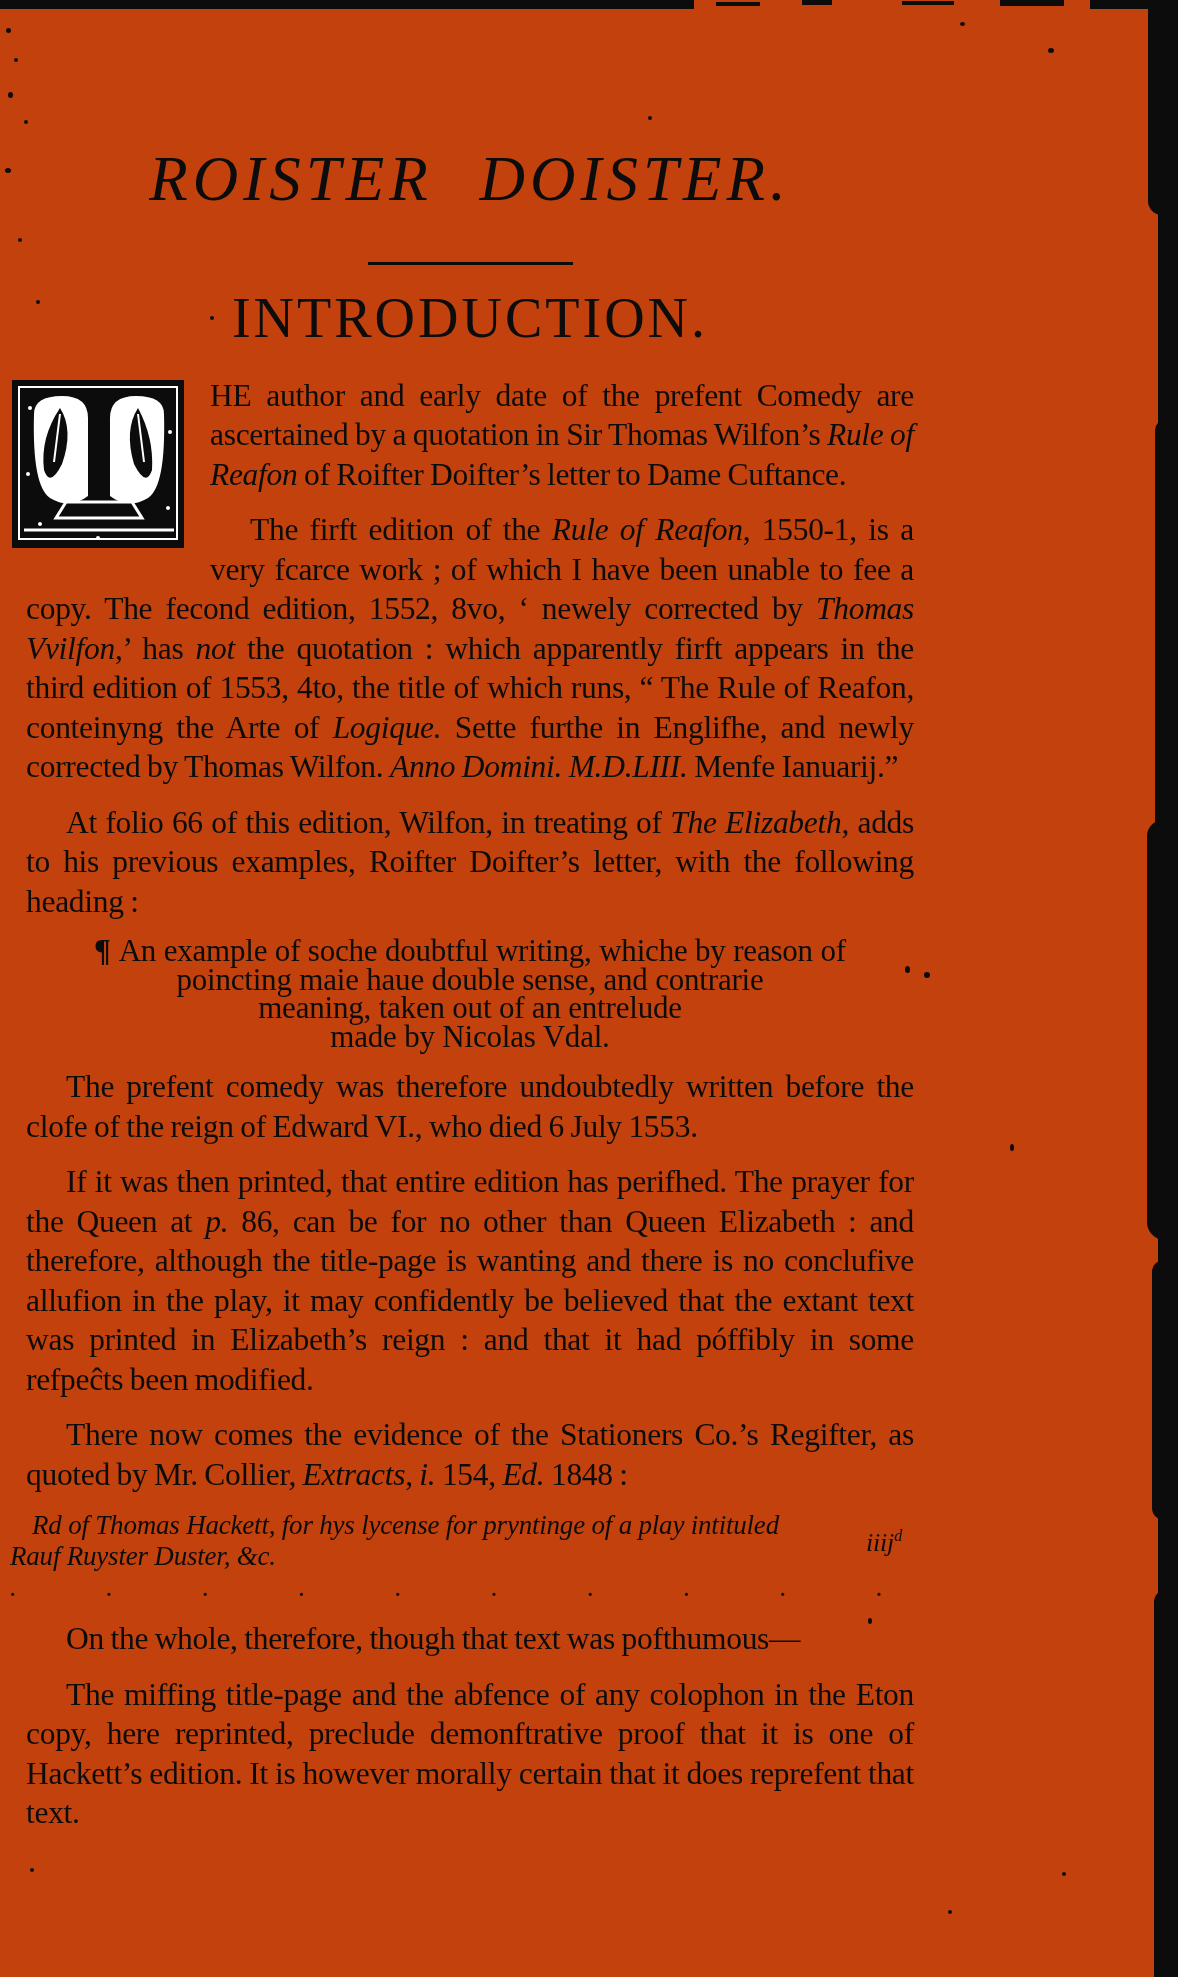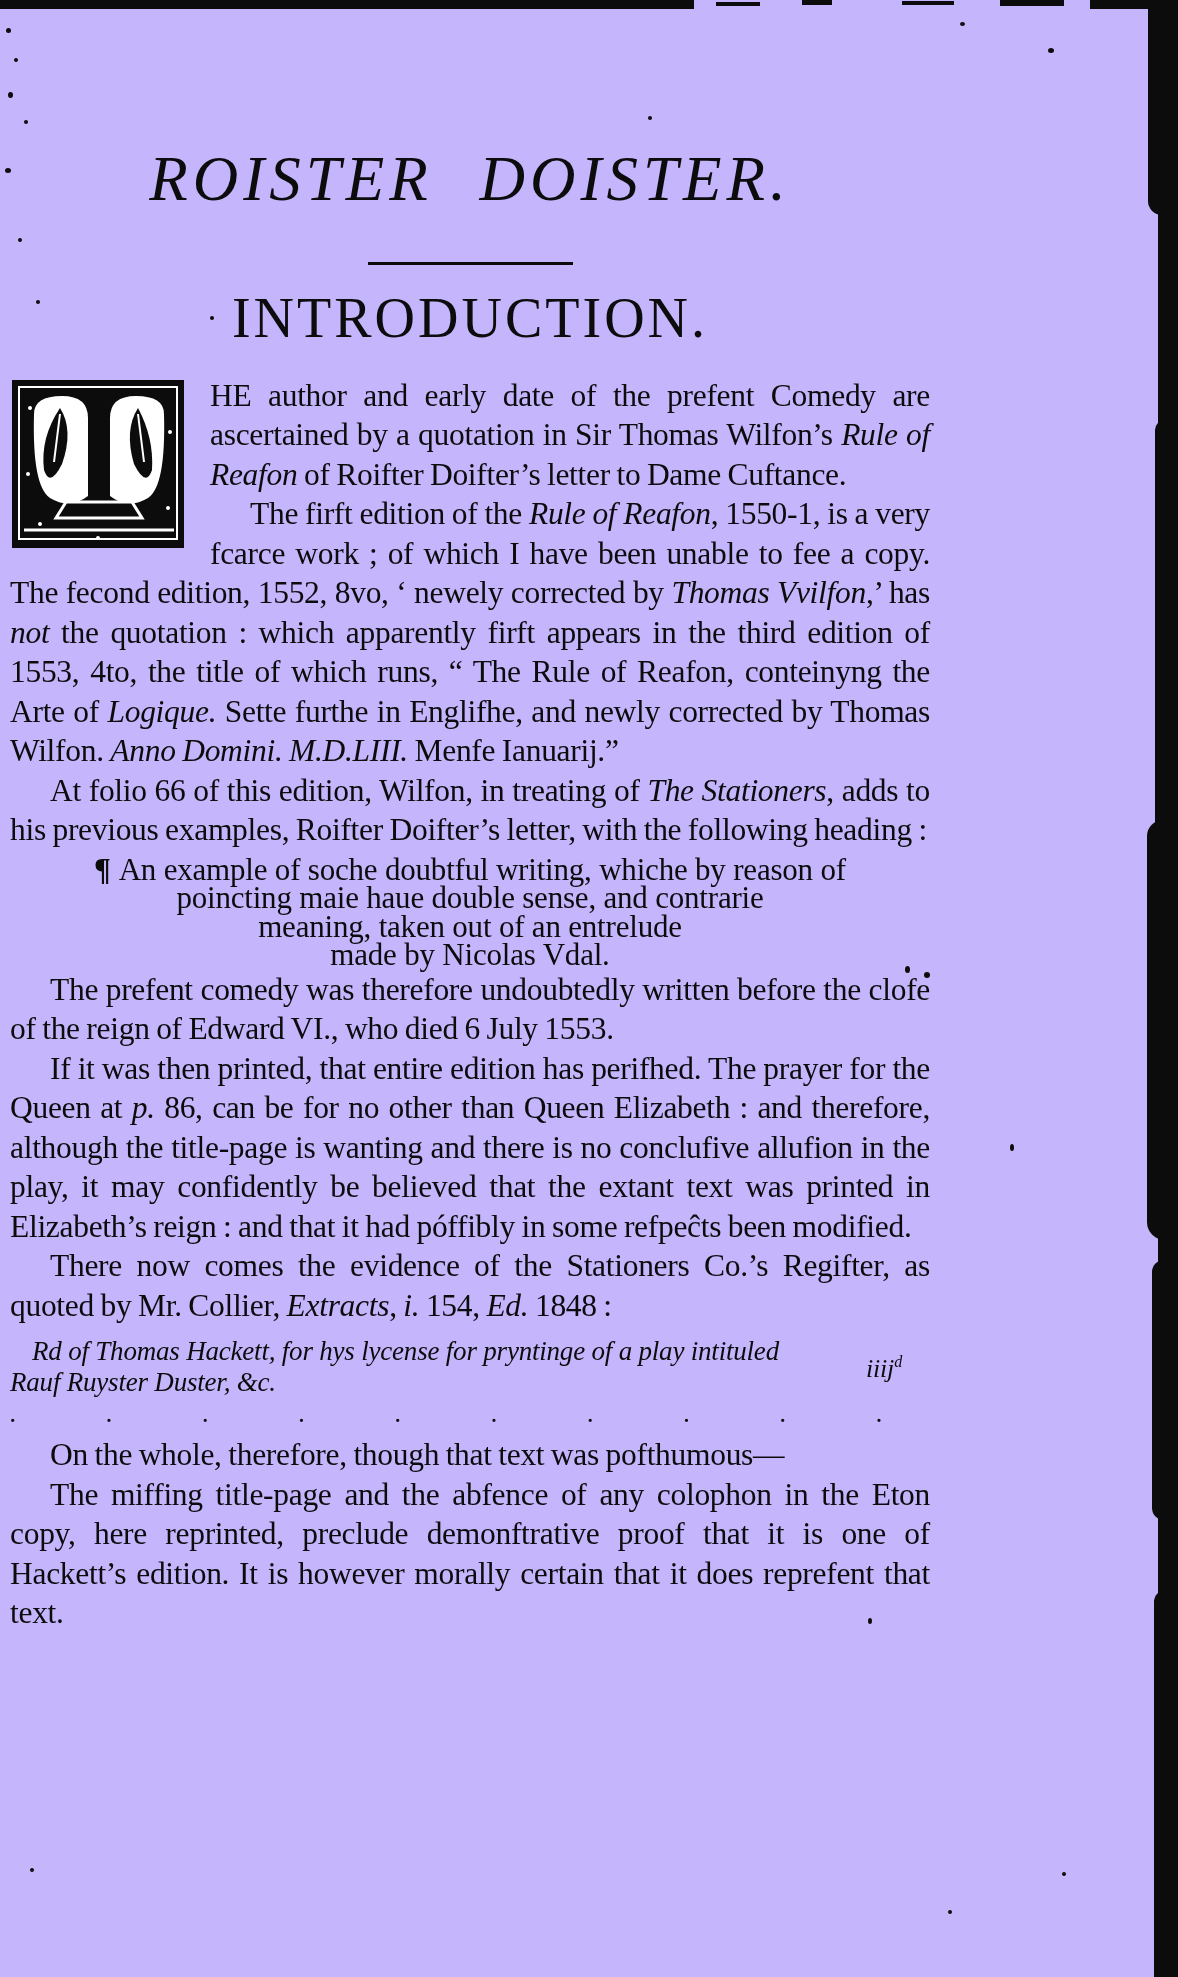--- a/index.html
+++ b/index.html
@@ -1,19 +1,19 @@
 <!DOCTYPE html>
 <html><head>
 <meta charset="utf-8">
 <style>
   html,body{margin:0;padding:0;background:#777;}
   .page{
     position:relative;
     width:1178px;height:1977px;
-    background:#c4b5fd;
+    background:#c2410c;
     overflow:hidden;
     font-family:"Liberation Serif", serif;
     color:#0c0c0c;
   }
   
   .scan-top{position:absolute;left:0;top:0;width:694px;height:9px;background:#0c0c0c;}
   .scan-top-dash{position:absolute;background:#0c0c0c;}
   .scan-right{position:absolute;top:0;right:0;width:20px;height:1977px;background:#0c0c0c;}
   .scan-right-blob{position:absolute;right:0;background:#0c0c0c;}
   .speck{position:absolute;background:#0c0c0c;border-radius:50%;}
@@ -29,21 +29,21 @@
   .section-heading{
     margin:24px 0 0 0;
     font-size:56px;font-weight:normal;
     letter-spacing:3px;text-align:center;line-height:1.05;
   }
   .bodytext{
     font-size:31.5px;line-height:39.5px;
     letter-spacing:-0.3px;word-spacing:-1px;
     text-align:justify;
   }
-  .bodytext p{margin:0;}
+  .bodytext p{margin:16px;}
   .opening{margin-top:28px;}
   .dropcap{
     float:left;width:178px;height:176px;
     margin:2px 22px 4px 0;
   }
   .dropcap svg{display:block;width:178px;height:176px;}
   .indent{text-indent:40px;}
   .it{font-style:italic;}
   .sup{font-size:0.62em;vertical-align:super;line-height:0;}
   .quote-block{
@@ -131,21 +131,21 @@
             <circle cx="158" cy="130" r="2" fill="#ffffff"></circle>
           <circle cx="88" cy="160" r="2" fill="#ffffff"></circle>
             <circle cx="30" cy="146" r="2" fill="#ffffff"></circle>
         </svg>
       </span>
       <p><span>HE author and early date of the prefent Comedy are ascertained by a quotation in Sir Thomas Wilfon’s </span><span class="it">Rule of Reafon</span><span> of Roifter Doifter’s letter to Dame Cuftance.</span></p>
       <p class="indent"><span>The firft edition of the </span><span class="it">Rule of Reafon</span><span>, 1550-1, is a very fcarce work ; of which I have been unable to fee a copy. The fecond edition, 1552, 8vo, ‘ newely corrected by </span><span class="it">Thomas Vvilfon</span><span>,’ has </span><span class="it">not</span><span> the quotation :  which apparently firft appears in the third edition of 1553, 4to, the title of which runs, “ The Rule of Reafon, conteinyng the Arte of </span><span class="it">Logique.</span><span>  Sette furthe in Englifhe, and newly corrected by Thomas Wilfon.  </span><span class="it">Anno Domini. M.D.LIII.</span><span> Menfe Ianuarij.”</span></p>
     </div>
 
     <div class="bodytext">
-      <p class="indent"><span>At folio 66 of this edition, Wilfon, in treating of </span><span class="it">The Stationers</span><span>, adds to his previous examples, Roifter Doifter’s letter, with the following heading :</span></p>
+      <p class="indent"><span>At folio 66 of this edition, Wilfon, in treating of </span><span class="it">The Elizabeth</span><span>, adds to his previous examples, Roifter Doifter’s letter, with the following heading :</span></p>
     </div>
 
     <div class="quote-block">
       <div><span class="pilcrow">¶</span><span>An example of soche doubtful writing, whiche by reason of</span></div>
       <div>poincting maie haue double sense, and contrarie</div>
       <div>meaning, taken out of an entrelude</div>
       <div>made by Nicolas Vdal.</div>
     </div>
 
     <div class="bodytext">

